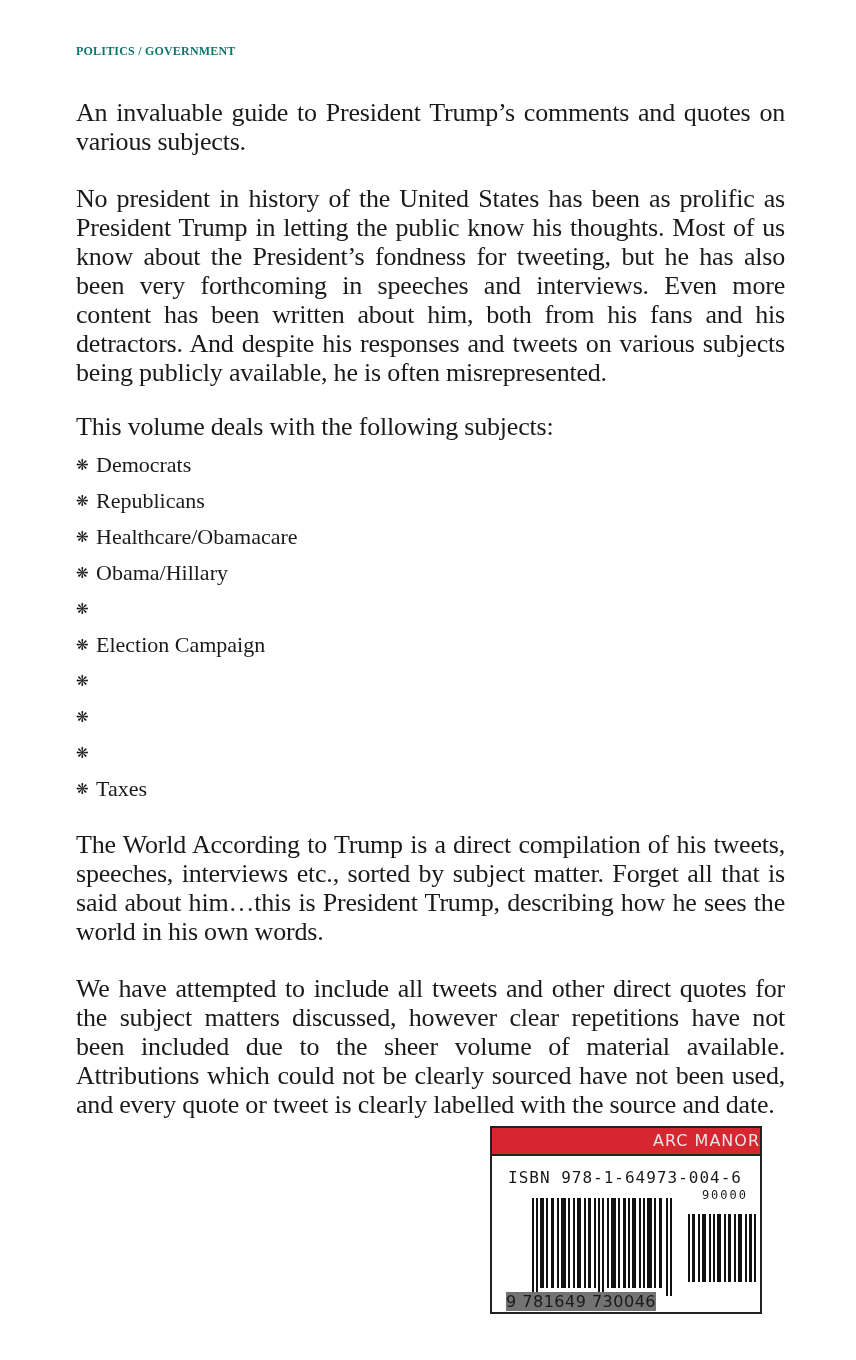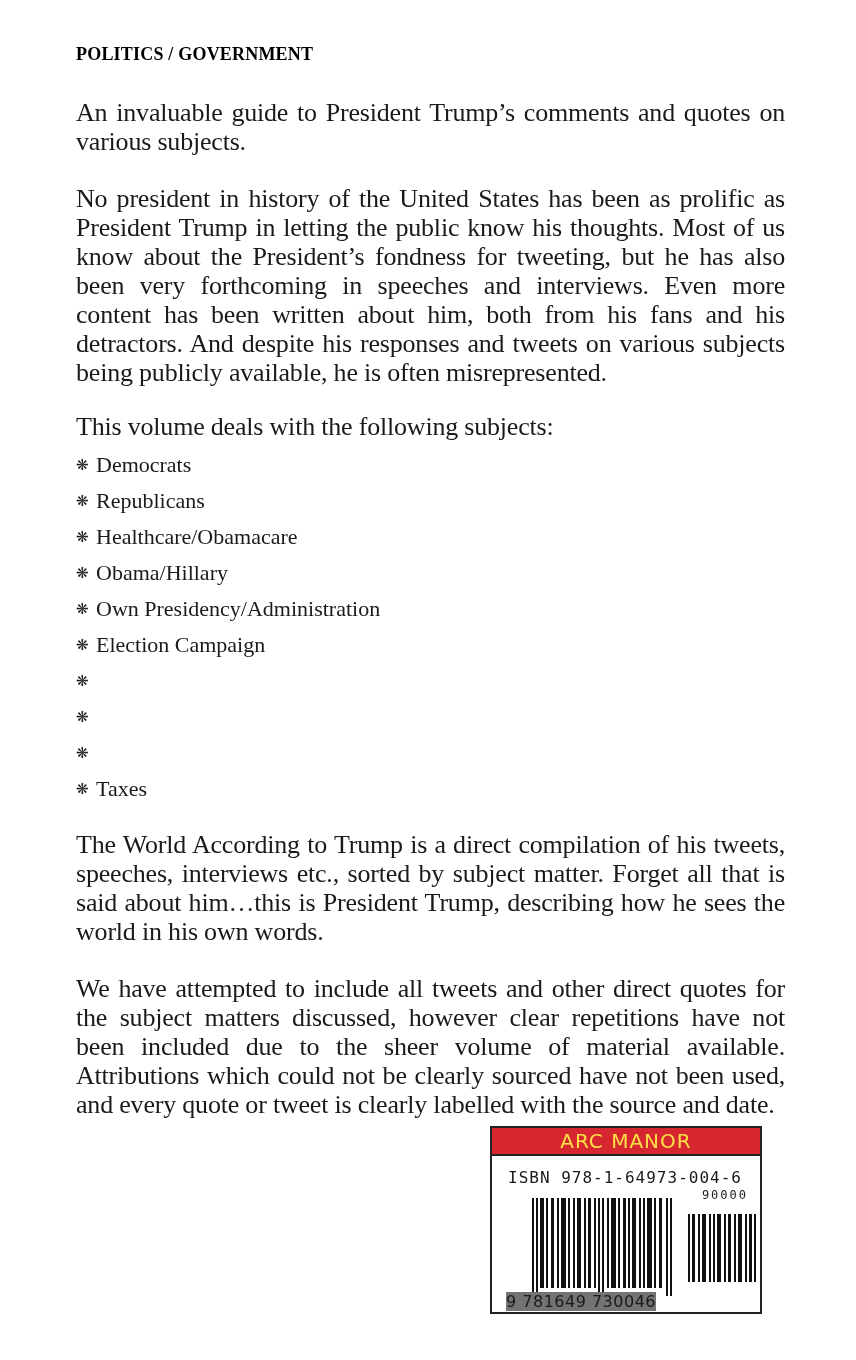--- a/index.html
+++ b/index.html
@@ -1,23 +1,23 @@
 <!DOCTYPE html>
 <html><head>
 <meta charset="utf-8">
 <style>
   html, body { margin:0; padding:0; background:#ffffff; }
   body { width:856px; height:1360px; position:relative; overflow:hidden; font-family:"Liberation Serif","DejaVu Serif",serif; color:#1a1a1a; }
-  .category { position:absolute; left:76px; top:44px; font-size:18px; font-weight:bold; color:#000000; letter-spacing:0.2px; }
+  .category { position:absolute; left:76px; top:44px; font-size:12px; font-weight:bold; color:#0f766e; letter-spacing:0.2px; }
   .para { position:absolute; left:76px; width:709px; font-size:26px; line-height:29px; text-align:justify; margin:0; letter-spacing:-0.2px; }
   .subjects { position:absolute; left:76px; top:452px; margin:0; padding:0; list-style:none; font-size:22px; }
   .subjects li { height:36px; line-height:26px; display:flex; align-items:flex-start; }
   .subjects .bullet { width:20px; font-size:15px; line-height:26px; }
   .barcode-box { position:absolute; left:490px; top:1126px; width:272px; height:188px; border:2px solid #222; box-sizing:border-box; background:#fff; }
-  .barcode-header { height:26px; background:#d6262f; border-bottom:2px solid #222; color:#fde047; font-family:"DejaVu Sans",sans-serif; font-size:20px; text-align:center; line-height:26px; letter-spacing:1px; }
+  .barcode-header { height:26px; background:#d6262f; border-bottom:2px solid #222; color:#e5e5e5; font-family:"DejaVu Sans",sans-serif; font-size:16px; text-align:right; line-height:26px; letter-spacing:1px; }
   .isbn-line { position:absolute; left:16px; top:40px; font-family:"DejaVu Sans Mono",monospace; font-size:16px; letter-spacing:1px; }
   .price-code { position:absolute; right:12px; top:60px; font-family:"DejaVu Sans Mono",monospace; font-size:12px; letter-spacing:2px; }
   .bars-main { position:absolute; left:40px; top:70px; width:142px; height:98px; }
   .bars-addon { position:absolute; left:196px; top:86px; width:68px; height:68px; }
   .bar-digits { position:absolute; left:14px; top:164px; font-family:"DejaVu Sans",sans-serif; font-size:16px; letter-spacing:0.5px; background:#737373; }
 </style>
 </head>
 <body>
 
 <div class="category">POLITICS / GOVERNMENT</div>
@@ -38,21 +38,20 @@
   <li>
       <span class="bullet">❋</span>
       <span>Healthcare/Obamacare</span>
     </li>
   <li>
       <span class="bullet">❋</span>
       <span>Obama/Hillary</span>
     </li>
   <li>
       <span class="bullet">❋</span>
-      <span>Own Presidency/Administration</span>
     </li>
   <li>
       <span class="bullet">❋</span>
       <span>Election Campaign</span>
     </li>
   <li>
       <span class="bullet">❋</span>
     </li>
   <li>
       <span class="bullet">❋</span>

